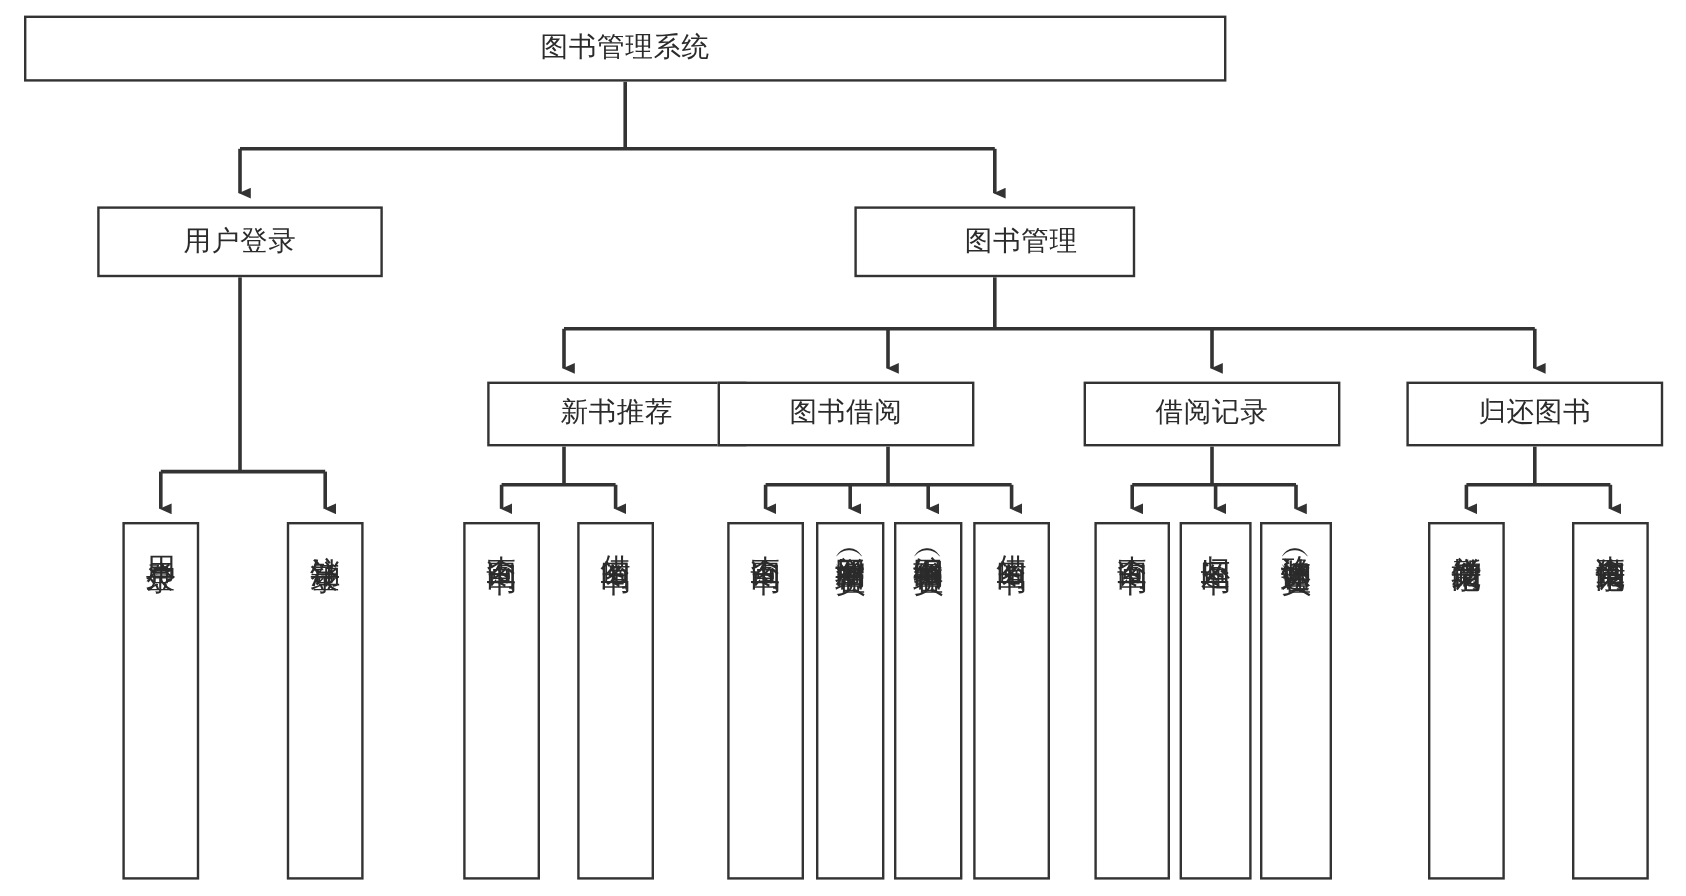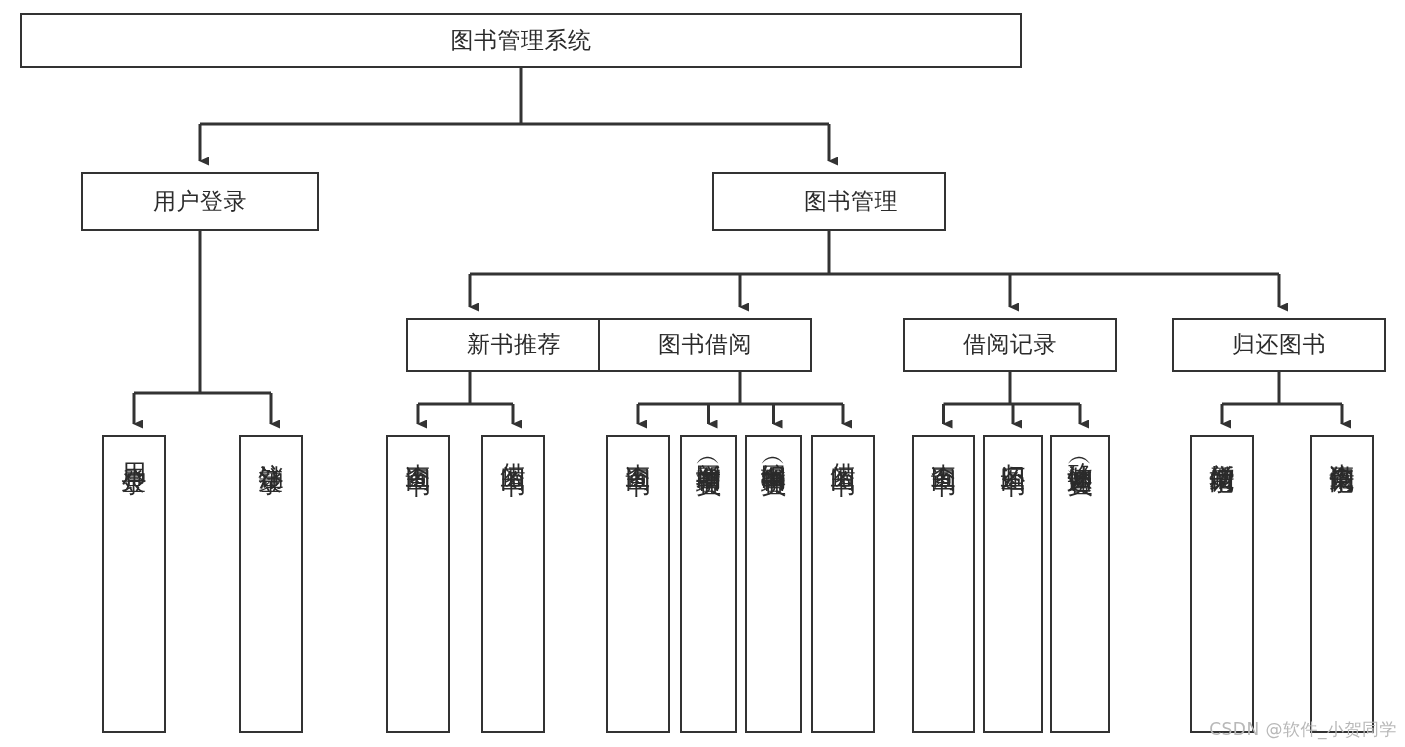--- a/index.html
+++ b/index.html
@@ -178,15 +178,14 @@
         <span class="node-label">确认归还（管理员）</span>
       </div>
       <div class="node vert tall" style="left: 1190px; top: 435px; width: 64px; height: 298px;">
         <span class="node-label">新增借阅记录</span>
       </div>
       <div class="node vert tall" style="left: 1310px; top: 435px; width: 64px; height: 298px;">
         <span class="node-label">查询借阅记录</span>
       </div>
     </div>
 
-  <div class="watermark">CSDN @软件_小贺同学</div>
 
 </div>
 
 </body></html>

